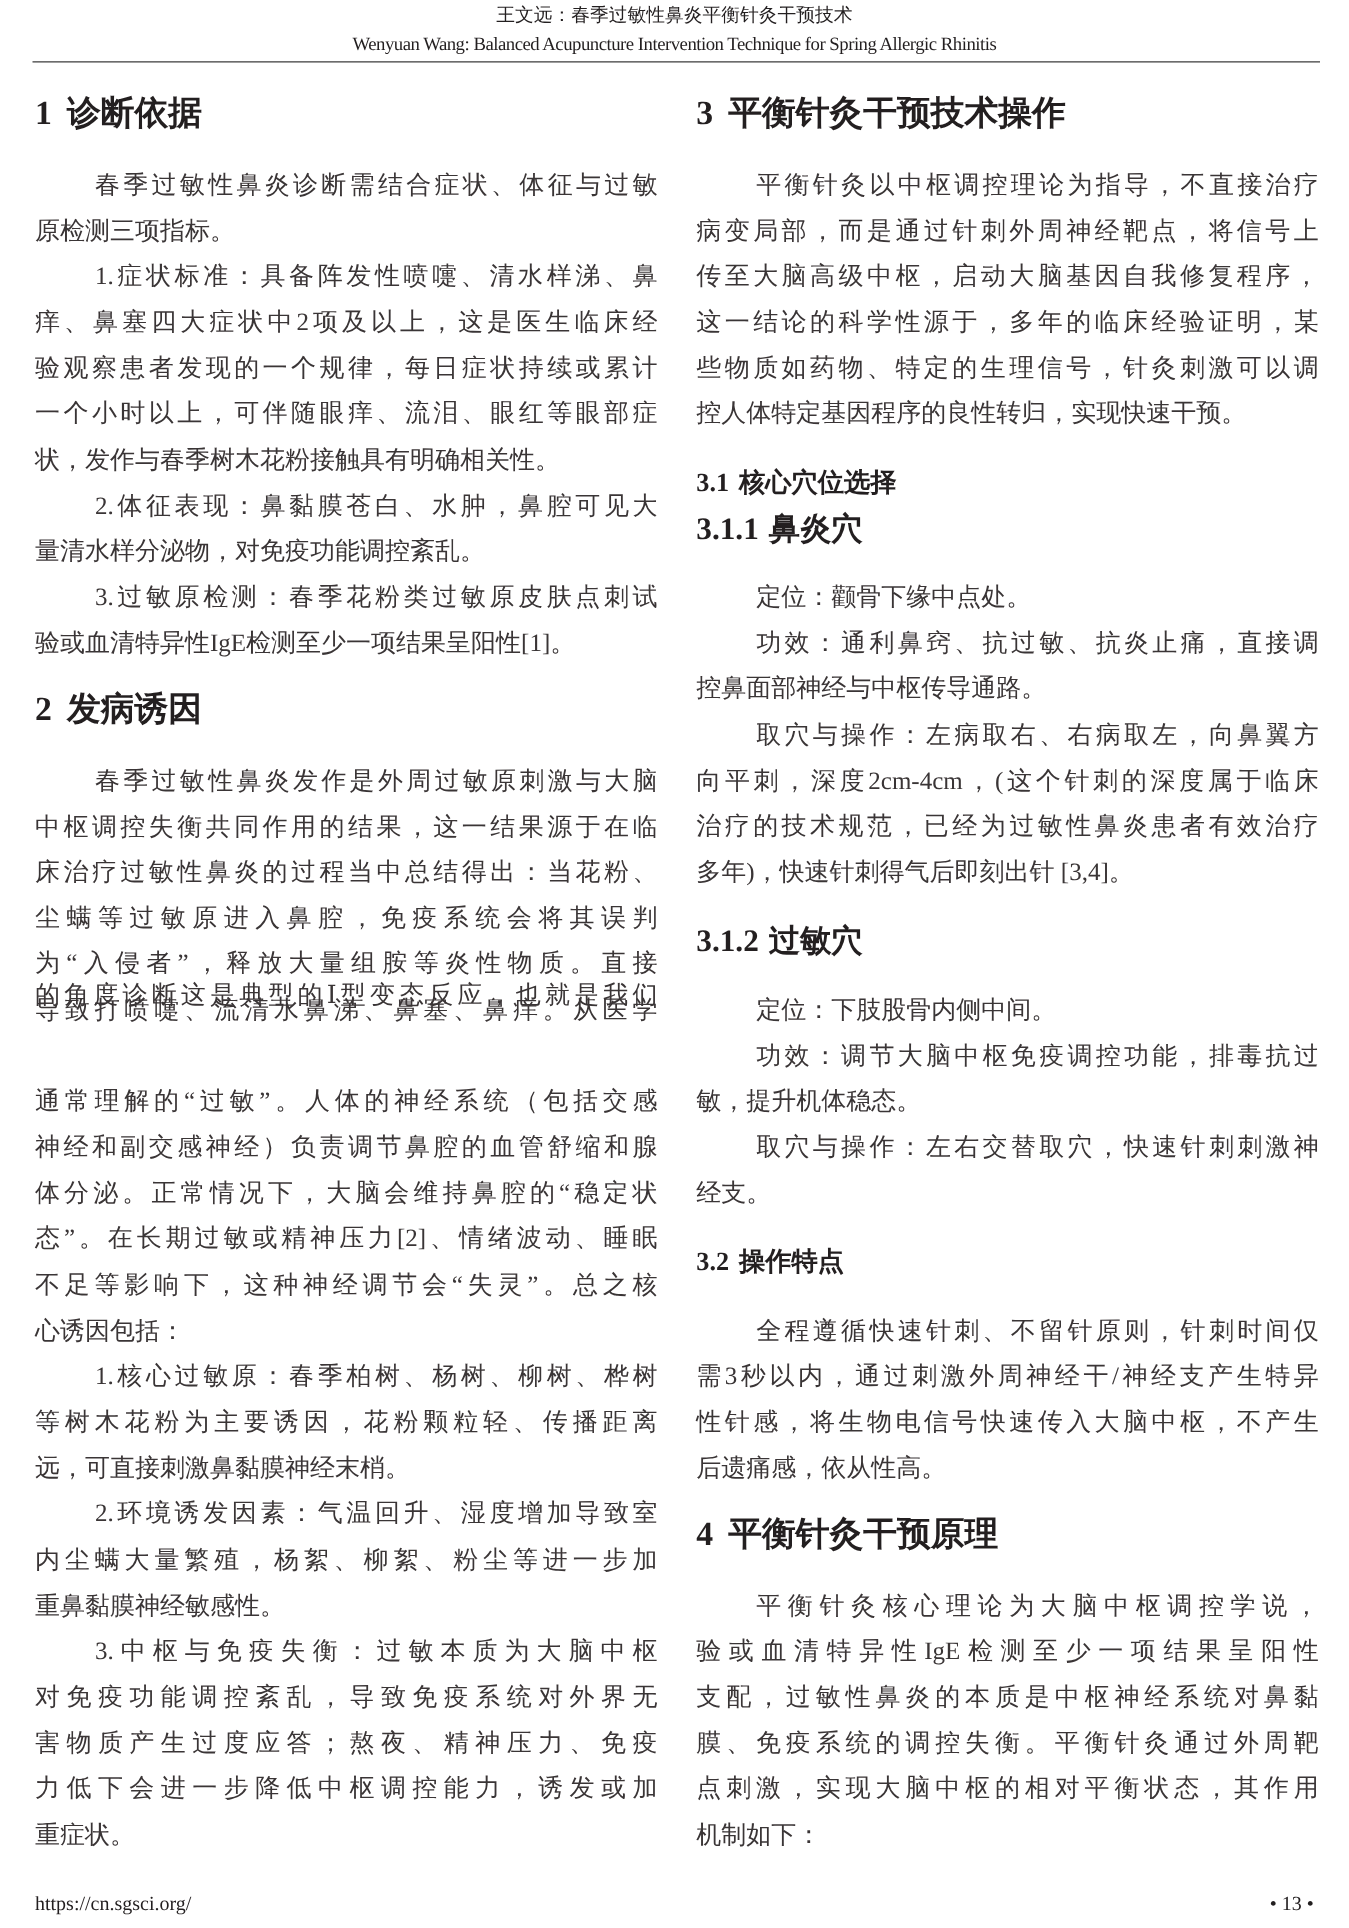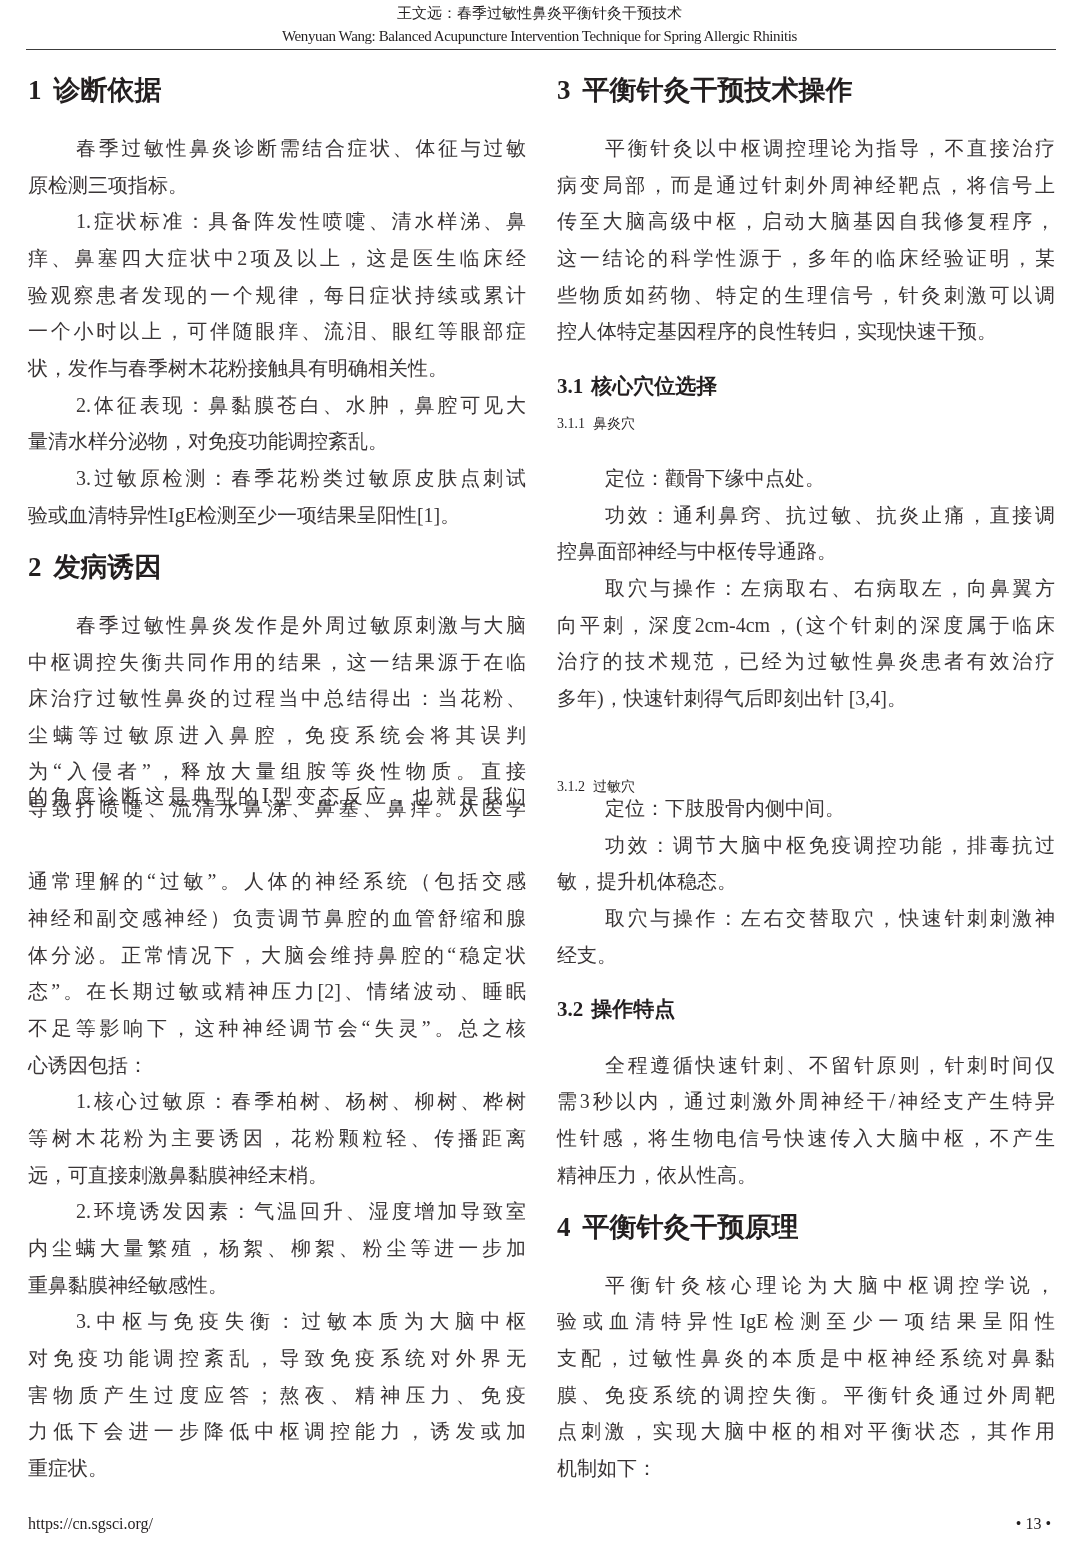--- a/index.html
+++ b/index.html
@@ -12,21 +12,21 @@
   .rh-en { position: absolute; top: 27px; left: 0; width: 1079px; font-size: 15px; line-height: 18px; letter-spacing: -0.4px; }
   .rh-rule { position: absolute; top: 49px; left: 26px; width: 1030px; height: 1px; background: #3c3c3c; }
 
   .col { position: absolute; top: 0; width: 500px; }
   .col-left { left: 28px; }
   .col-right { left: 557px; }
 
   .h1 { position: absolute; left: 0; font-size: 27px; font-weight: bold; line-height: 32px; white-space: nowrap; }
   .h1 .num { font-family: "Liberation Serif", serif; margin-right: 12px; }
   .h2 { position: absolute; left: 0; font-size: 21px; font-weight: bold; line-height: 26px; white-space: nowrap; }
-  .h3 { position: absolute; left: 0; font-size: 14px; font-weight: normal; line-height: 24px; white-space: nowrap; }
+  .h3 { position: absolute; left: 0; font-size: 25px; font-weight: bold; line-height: 24px; white-space: nowrap; }
   .h2 .num, .h3 .num { font-family: "Liberation Serif", serif; margin-right: 8px; }
 
   .line { position: absolute; left: 0; width: 498px; font-size: 20px; line-height: 24px; white-space: nowrap;
           text-align: justify; text-align-last: justify; color: #3a3536; }
   .line.last { text-align-last: left; }
   .line.indent { padding-left: 48px; width: 450px; }
 
   .footer-url { position: absolute; left: 28px; top: 1514px; font-size: 16px; line-height: 20px; }
   .footer-page { position: absolute; right: 28px; top: 1514px; font-size: 16px; line-height: 20px; }
 </style>
@@ -106,38 +106,38 @@
   </div>
 
   <div class="line indent last" style="top:466px;">定位：颧骨下缘中点处。</div>
   <div class="line indent" style="top:503px;">功效：通利鼻窍、抗过敏、抗炎止痛，直接调</div>
   <div class="line last" style="top:539px;">控鼻面部神经与中枢传导通路。</div>
   <div class="line indent" style="top:576px;">取穴与操作：左病取右、右病取左，向鼻翼方</div>
   <div class="line" style="top:613px;">向平刺，深度2cm-4cm，(这个针刺的深度属于临床</div>
   <div class="line" style="top:649px;">治疗的技术规范，已经为过敏性鼻炎患者有效治疗</div>
   <div class="line last" style="top:686px;">多年)，快速针刺得气后即刻出针 [3,4]。</div>
 
-  <div class="h3 sans" style="top:774px;">
+  <div class="h3 sans" style="top:741px;">
     <span class="num">3.1.2</span><span>过敏穴</span>
   </div>
 
   <div class="line indent last" style="top:796px;">定位：下肢股骨内侧中间。</div>
   <div class="line indent" style="top:833px;">功效：调节大脑中枢免疫调控功能，排毒抗过</div>
   <div class="line last" style="top:869px;">敏，提升机体稳态。</div>
   <div class="line indent" style="top:906px;">取穴与操作：左右交替取穴，快速针刺刺激神</div>
   <div class="line last" style="top:943px;">经支。</div>
 
   <div class="h2 sans" style="top:996px;">
     <span class="num">3.2</span><span>操作特点</span>
   </div>
 
   <div class="line indent" style="top:1053px;">全程遵循快速针刺、不留针原则，针刺时间仅</div>
   <div class="line" style="top:1089px;">需3秒以内，通过刺激外周神经干/神经支产生特异</div>
   <div class="line" style="top:1126px;">性针感，将生物电信号快速传入大脑中枢，不产生</div>
-  <div class="line last" style="top:1163px;">精神压力，依从性高。</div>
+  <div class="line last" style="top:1163px;">后遗痛感，依从性高。</div>
 
   <div class="h1 sans" style="top:1211px;">
     <span class="num">4</span><span>平衡针灸干预原理</span>
   </div>
 
   <div class="line indent" style="top:1273px;">平衡针灸核心理论为大脑中枢调控学说，</div>
   <div class="line" style="top:1309px;">验或血清特异性IgE检测至少一项结果呈阳性</div>
   <div class="line" style="top:1346px;">支配，过敏性鼻炎的本质是中枢神经系统对鼻黏</div>
   <div class="line" style="top:1383px;">膜、免疫系统的调控失衡。平衡针灸通过外周靶</div>
   <div class="line" style="top:1419px;">点刺激，实现大脑中枢的相对平衡状态，其作用</div>

